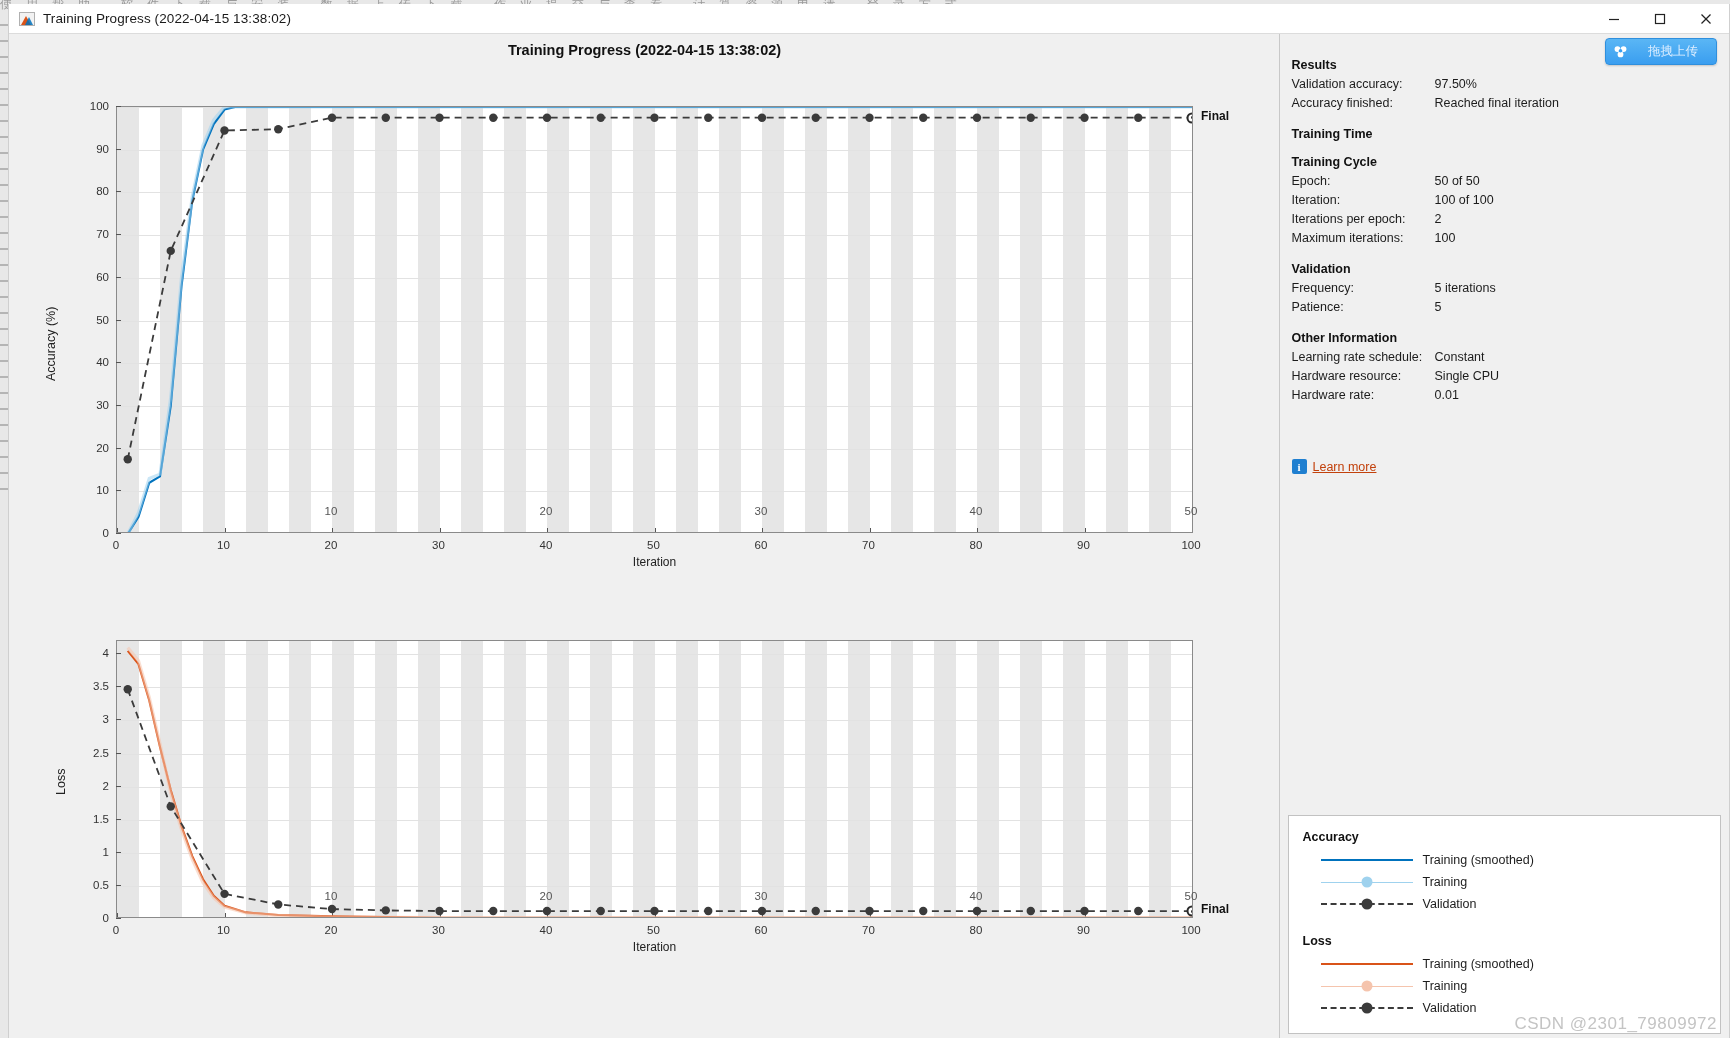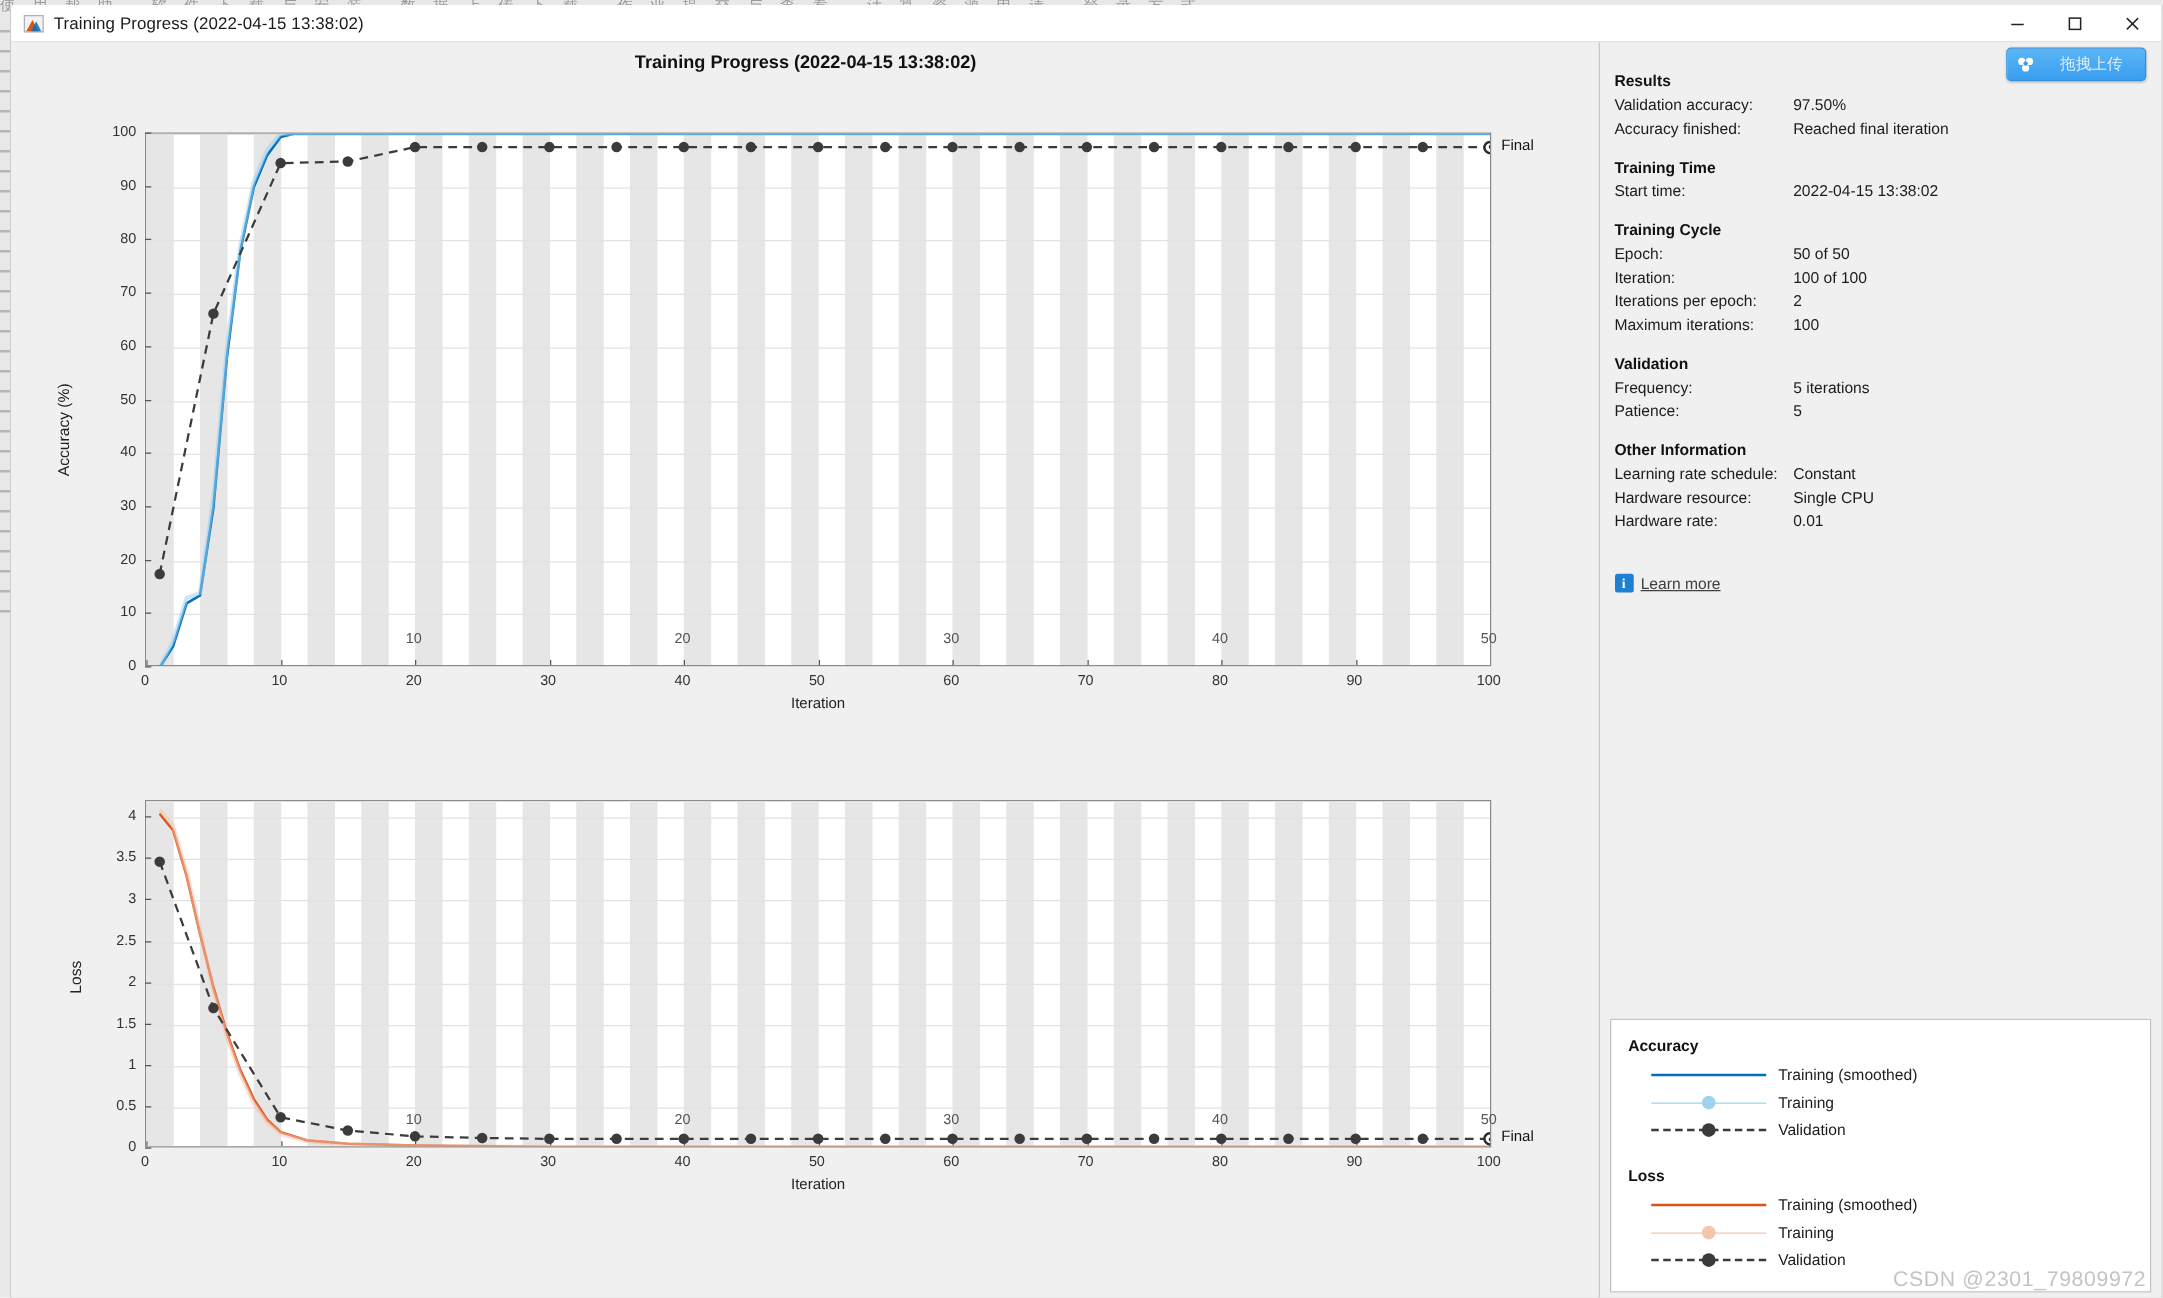--- a/index.html
+++ b/index.html
@@ -165,21 +165,21 @@
   }
   .axis-ylabel {
     position: absolute;
     font-size: 12.5px; color: #222;
     transform-origin: 0 0;
     transform: rotate(-90deg);
     white-space: nowrap;
   }
   .final-label {
     position: absolute;
-    font-size: 12px; color: #111; white-space: nowrap;
+    font-size: 12px; color: #111; white-space: nowrap; font-weight: bold;
   }
   .final-dot {
     position: absolute; width: 11px; height: 11px; border-radius: 50%;
     background: #fff; border: 2.5px solid #2b2b2b;
     transform: translate(-50%,-50%);
     z-index: 6;
   }
   .final-dot::after {
     content: ""; position: absolute; left: 50%; top: 50%;
     width: 3px; height: 3px; border-radius: 50%; background: #2b2b2b;
@@ -207,21 +207,21 @@
     display: flex; align-items: center;
   }
   .lm-icon {
     width: 15px; height: 15px; margin-right: 6px; flex: none;
     background: #1f7fd0; border-radius: 2px;
     display: flex; align-items: center; justify-content: center;
     color: #fff; font-size: 11px; font-weight: bold;
     font-family: "Liberation Serif", serif;
   }
   .lm-text {
-    font-size: 12.5px; color: #404040; text-decoration: underline;
+    font-size: 12.5px; color: #c2410c; text-decoration: underline;
   }
 
   
   .legend-box {
     position: absolute; left: 8px; right: 8px; bottom: 4px;
     height: 219px;
     background: #ffffff;
     border: 1px solid #c2c2c2;
     padding: 14px 0 0 14px;
   }
@@ -587,24 +587,20 @@
           <div class="info-section-head first">Results</div>
           <div class="info-row">
             <div class="info-key">Validation accuracy:</div>
             <div class="info-val">97.50%</div>
           </div>
           <div class="info-row">
             <div class="info-key">Accuracy finished:</div>
             <div class="info-val">Reached final iteration</div>
           </div>
           <div class="info-section-head">Training Time</div>
-          <div class="info-row">
-            <div class="info-key">Start time:</div>
-            <div class="info-val">2022-04-15 13:38:02</div>
-          </div>
           <div class="info-section-head">Training Cycle</div>
           <div class="info-row">
             <div class="info-key">Epoch:</div>
             <div class="info-val">50 of 50</div>
           </div>
           <div class="info-row">
             <div class="info-key">Iteration:</div>
             <div class="info-val">100 of 100</div>
           </div>
           <div class="info-row">

